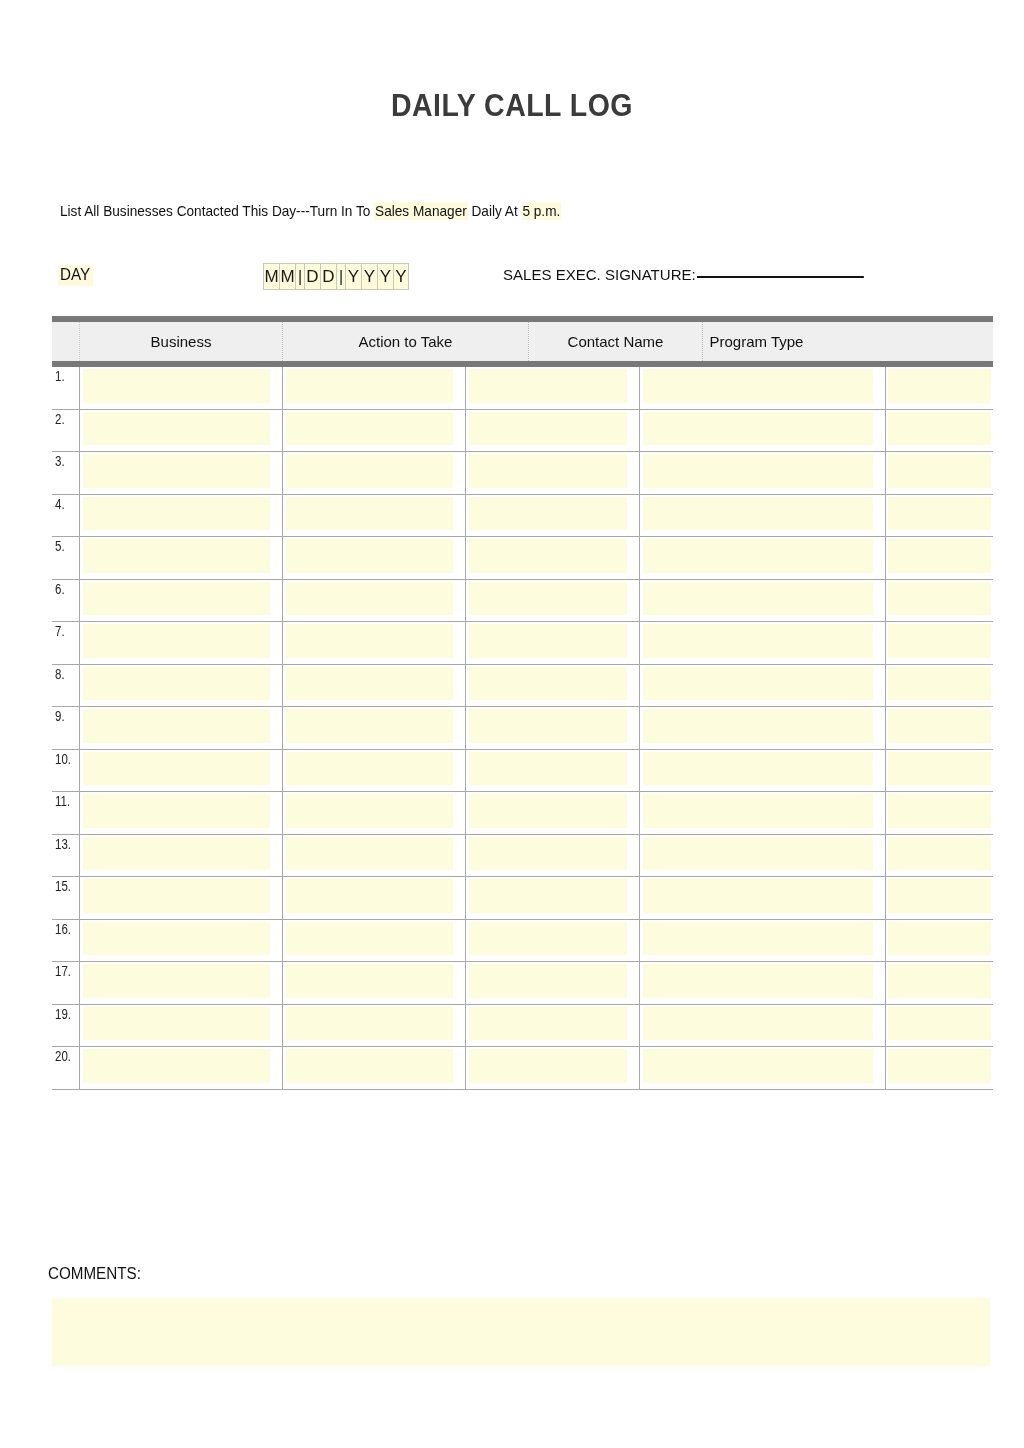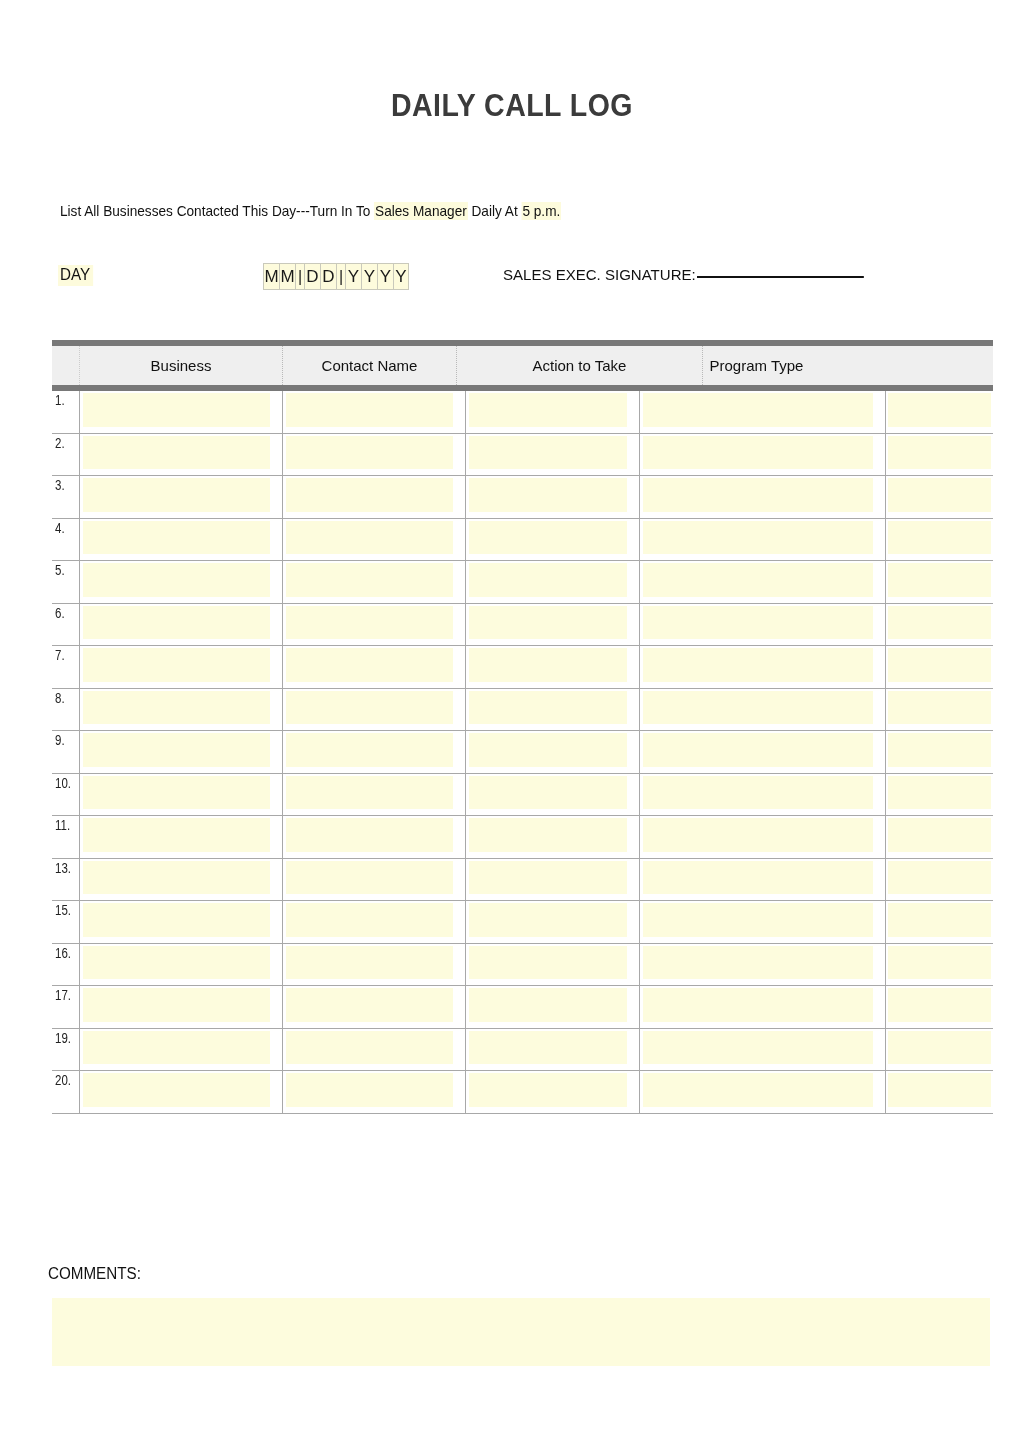--- a/index.html
+++ b/index.html
@@ -106,21 +106,21 @@
     width: 172px;
     border-bottom: 2.5px solid #111111;
     vertical-align: 2px;
     margin-left: 1px;
   }
 
   
   .log-table {
     position: absolute;
     left: 52px;
-    top: 340px;
+    top: 316px;
     width: 941px;
   }
 
   .thead {
     position: relative;
     height: 51px;
     background: #efefef;
     border-top: 6px solid #787878;
     border-bottom: 6px solid #787878;
     box-sizing: border-box;
@@ -239,22 +239,22 @@
   <div class="dbox">Y</div>
 </div>
 
 <div class="sig-line"><span>SALES EXEC. SIGNATURE:</span><span class="sig-rule"></span></div>
 
 <div class="log-table">
 
   <div class="thead">
     <div class="th th-num"></div>
     <div class="th" style="width:203px;">Business</div>
+    <div class="th" style="width:246px;">Action to Take</div>
     <div class="th" style="width:174px;">Contact Name</div>
-    <div class="th" style="width:246px;">Action to Take</div>
     <div class="th" style="width:107px;">Program Type</div>
   </div>
 
   <div class="tbody" id="table-body">
       <div class="trow">
         <div class="cell cell-num"><span>1.</span></div>
         <div class="cell cell-fill" style="width: 203px;">
           <div class="fillbox"></div>
         </div>
         <div class="cell cell-fill" style="width: 183px;">

